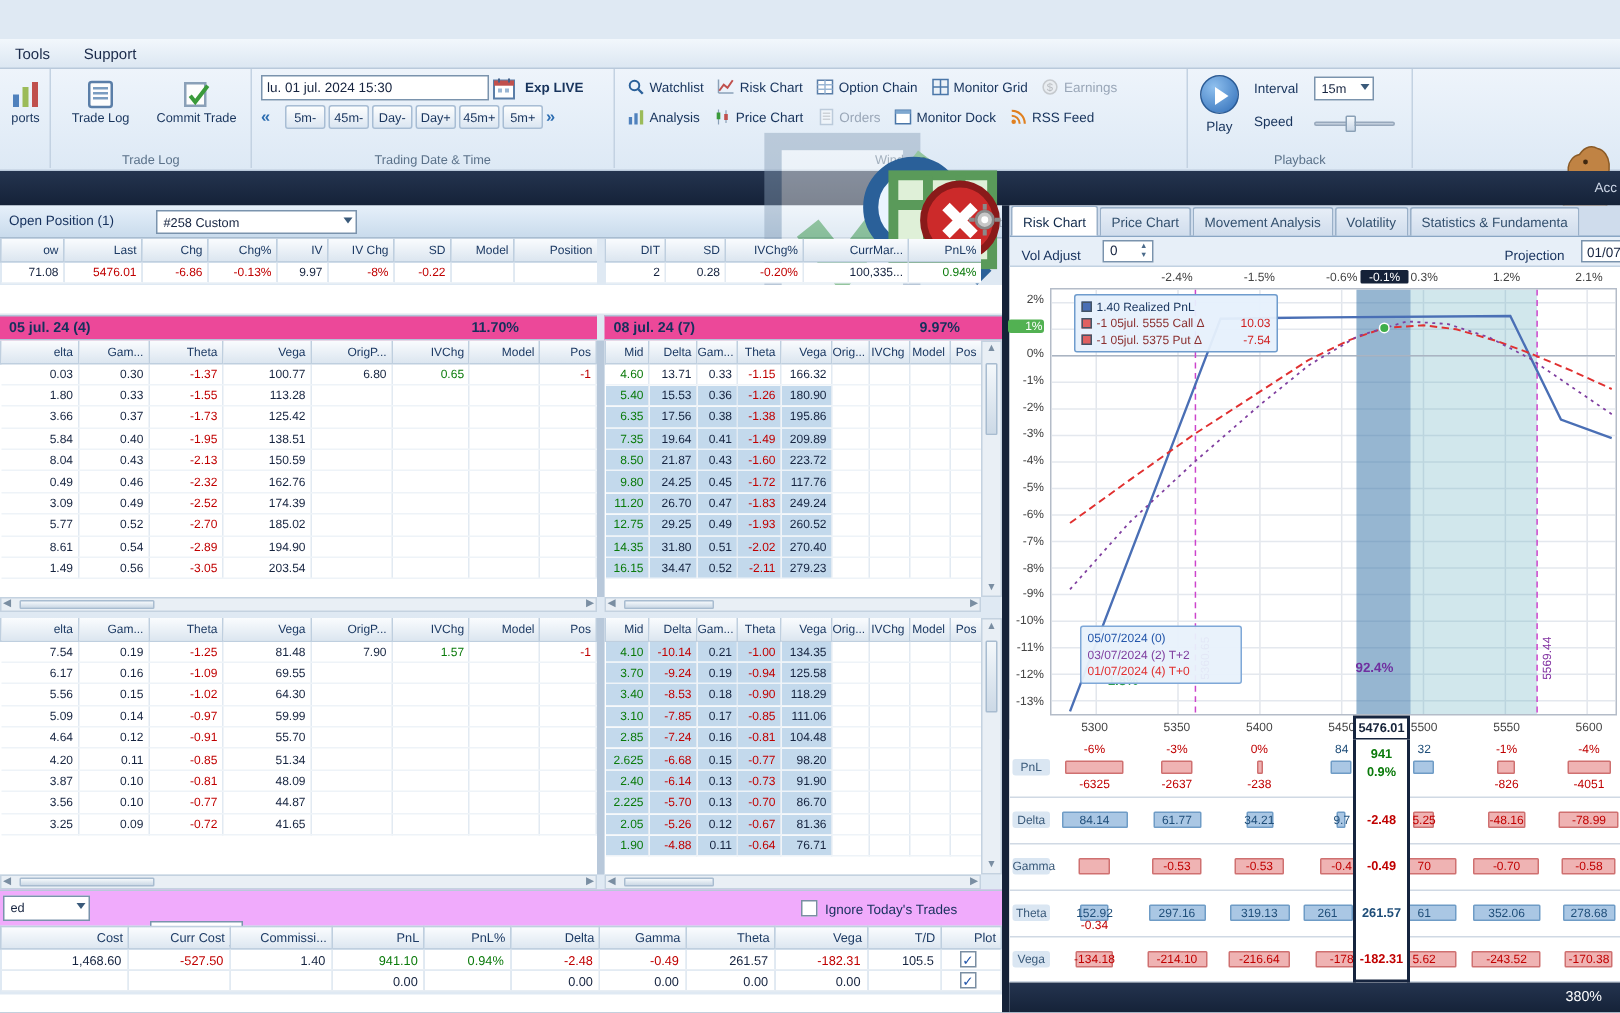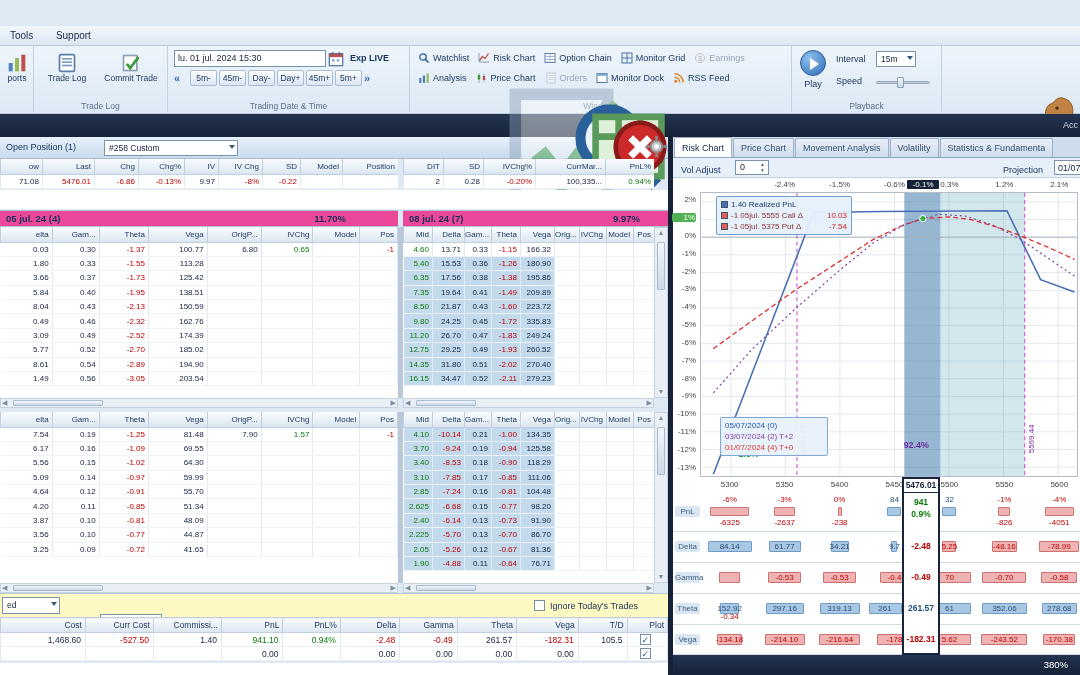--- a/index.html
+++ b/index.html
@@ -42,21 +42,21 @@
   .minibtn svg{width:13px;height:13px;}
   table.grid{border-collapse:collapse;table-layout:fixed;font-size:8px;}
   table.grid th{background:linear-gradient(#fafcfe,#dce6f0);border:1px solid #bfcfdf;border-top:none;font-weight:normal;color:#1c3a64;height:15px;padding:0 3px 0 0;text-align:right;overflow:hidden;white-space:nowrap;}
   table.grid td{border-right:1px solid #e2eaf2;border-bottom:1px solid #eef3f8;height:14.4px;padding:0 3px 0 0;text-align:right;overflow:hidden;white-space:nowrap;background:#fff;}
   table.grid td.shaded{background:#c3d9ec;}
   .v-red{color:#c00000;} .v-green{color:#0a7a0a;} .v-dark{color:#15233f;} .v-blue{color:#1f4e79;}
   .exphead{background:#ec4899;border-top:1px solid #b0c4d8;border-bottom:1px solid #b0c4d8;font-weight:bold;color:#15305c;font-size:9.5px;line-height:15px;}
   .vscroll,.hscroll{background:#e9eff5;border:1px solid #c4d2e0;}
   .sc-arrow{position:absolute;color:#7a8ea2;font-size:7px;line-height:8px;text-align:center;}
   .sc-thumb{position:absolute;background:linear-gradient(#f4f8fb,#ccd9e6);border:1px solid #a8bcd0;border-radius:1px;}
-  .controls-strip{left:0;top:593px;width:668px;height:24px;background:#fef9c3;border-top:1px solid #b9c9db;}
+  .controls-strip{left:0;top:593px;width:668px;height:24px;background:#f0abfc;border-top:1px solid #b9c9db;}
   .cb{display:inline-block;width:11px;height:11px;background:#fff;border:1px solid #7a8ea2;text-align:center;line-height:10px;font-size:9px;color:#2255aa;}
   table.sumtab{border-collapse:collapse;table-layout:fixed;font-size:8.5px;width:668px;}
   table.sumtab th{background:linear-gradient(#fafcfe,#dce6f0);border:1px solid #bfcfdf;font-weight:normal;color:#1c3a64;height:15px;padding:0 3px 0 0;text-align:right;overflow:hidden;}
   table.sumtab td{border-right:1px solid #e2eaf2;border-bottom:1px solid #e8eef4;height:14px;padding:0 4px 0 0;text-align:right;background:#fff;overflow:hidden;}
 
   
   .vsplit{left:668px;top:137px;width:5px;height:538px;background:#152238;}
   .tabsrow{left:673px;top:137px;width:407px;height:21px;background:#cfdcec;border-bottom:1px solid #8aa6c4;white-space:nowrap;overflow:hidden;}
   .tab{display:inline-block;height:20px;line-height:19px;padding:0 7px;font-size:9px;color:#33506e;background:linear-gradient(#e7eef7,#cfdcec);border:1px solid #9ab0c8;border-bottom:none;border-radius:2px 2px 0 0;margin-left:1px;vertical-align:bottom;}
   .tab.active{background:#fff;color:#10294a;height:21px;line-height:20px;}
@@ -591,21 +591,21 @@
             <td class="v-dark"></td>
             <td class="v-dark"></td>
             <td class="v-dark"></td>
             <td class="v-dark"></td>
           </tr>
           <tr>
             <td class="shaded v-green">9.80</td>
             <td class="shaded v-dark">24.25</td>
             <td class="shaded v-dark">0.45</td>
             <td class="shaded v-red">-1.72</td>
-            <td class="shaded v-dark">335.83</td>
+            <td class="shaded v-dark">117.76</td>
             <td class="v-dark"></td>
             <td class="v-dark"></td>
             <td class="v-dark"></td>
             <td class="v-dark"></td>
           </tr>
           <tr>
             <td class="shaded v-green">11.20</td>
             <td class="shaded v-dark">26.70</td>
             <td class="shaded v-dark">0.47</td>
             <td class="shaded v-red">-1.83</td>

